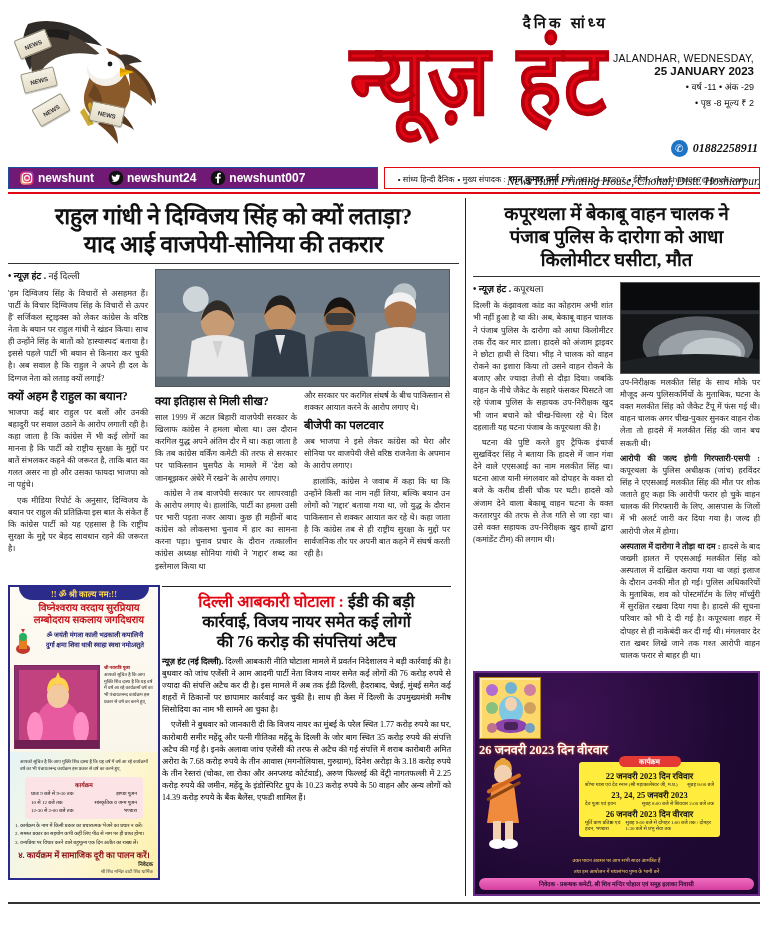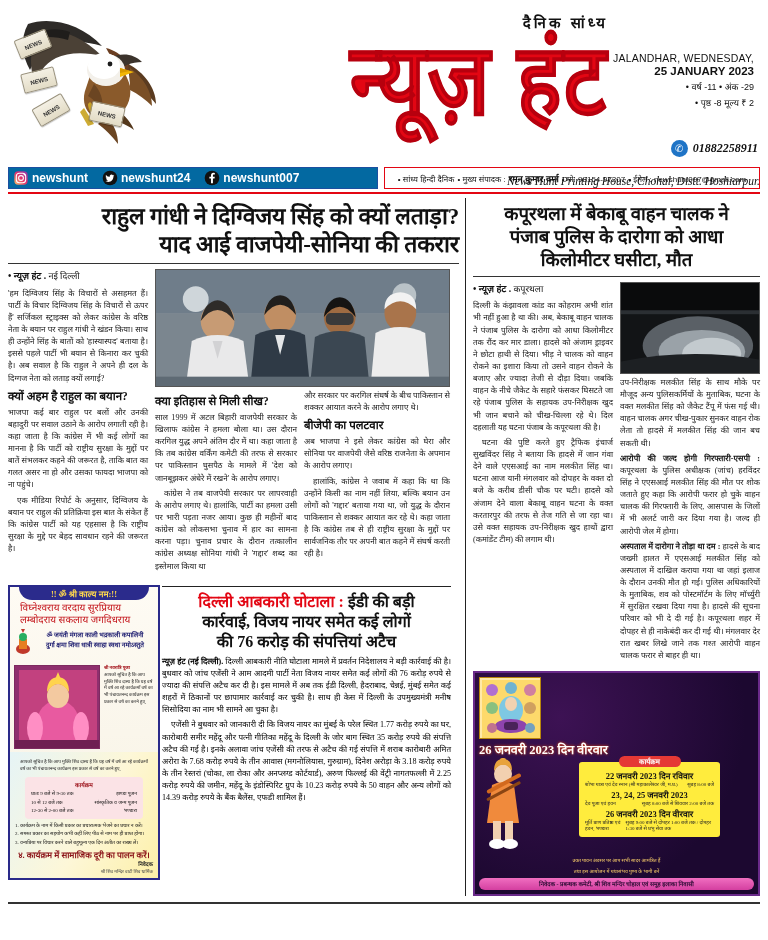--- a/index.html
+++ b/index.html
@@ -110,25 +110,25 @@
     font-family: "DejaVu Sans", sans-serif;
   }
 
   
   .social-bar {
     display: flex; align-items: stretch;
     height: 22px;
     margin: 2px 8px 0 8px;
   }
   .social-left {
-    background: #0369a1;
+    background: #701a75;
     flex: 0 0 370px;
     display: flex; align-items: center;
     gap: 5px;
-    padding-left: 4px;
+    padding-left: 10px;
     border: 1px solid #1c4fa0;
   }
   .social-chip { display: flex; align-items: center; gap: 3px; margin-right: 9px; }
   .social-chip .lbl {
     color: #fff; font-family: "Liberation Sans", sans-serif;
     font-weight: bold; font-size: 12px;
   }
   .sicon { width: 16px; height: 16px; display: block; }
   .social-right {
     flex: 1 1 auto;
@@ -155,21 +155,21 @@
   }
   .col-left  { width: 458px; padding-right: 6px; border-right: 1px solid #222; }
   .col-right { width: 294px; padding-left: 7px; }
 
   .headline-main {
     font-family: "Liberation Serif", serif;
     font-weight: bold;
     font-size: 23px;
     line-height: 1.22;
     color: #111;
-    text-align: right;
+    text-align: center;
     margin: 5px 0 2px 0;
     letter-spacing: -0.2px;
   }
   .headline-right {
     font-family: "Liberation Serif", serif;
     font-weight: bold;
     font-size: 18.5px;
     line-height: 1.24;
     color: #111;
     text-align: center;
@@ -239,21 +239,21 @@
     color: #ffd84d;
     text-align: center;
     font-weight: bold;
     font-size: 8.5px;
     border-radius: 0 0 14px 14px;
     width: 130px;
     margin: 0 auto 2px auto;
     padding: 1px 0;
   }
   .ad-title2 {
-    text-align: left; color: #c4161c; font-weight: normal;
+    text-align: center; color: #c4161c; font-weight: bold;
     font-size: 10px; line-height: 1.2; margin-left: 10px;
   }
   .ad-sub {
     text-align: center; color: #1a1a6e; font-weight: bold;
     font-size: 6.5px; line-height: 1.35; margin-top: 2px;
   }
   .ad-mid { display: flex; gap: 4px; padding: 3px 4px; }
   .ad-img {
     width: 86px; height: 84px;
     background: linear-gradient(160deg,#b23a8f 0%,#d4589f 35%,#8a2d6a 100%);

